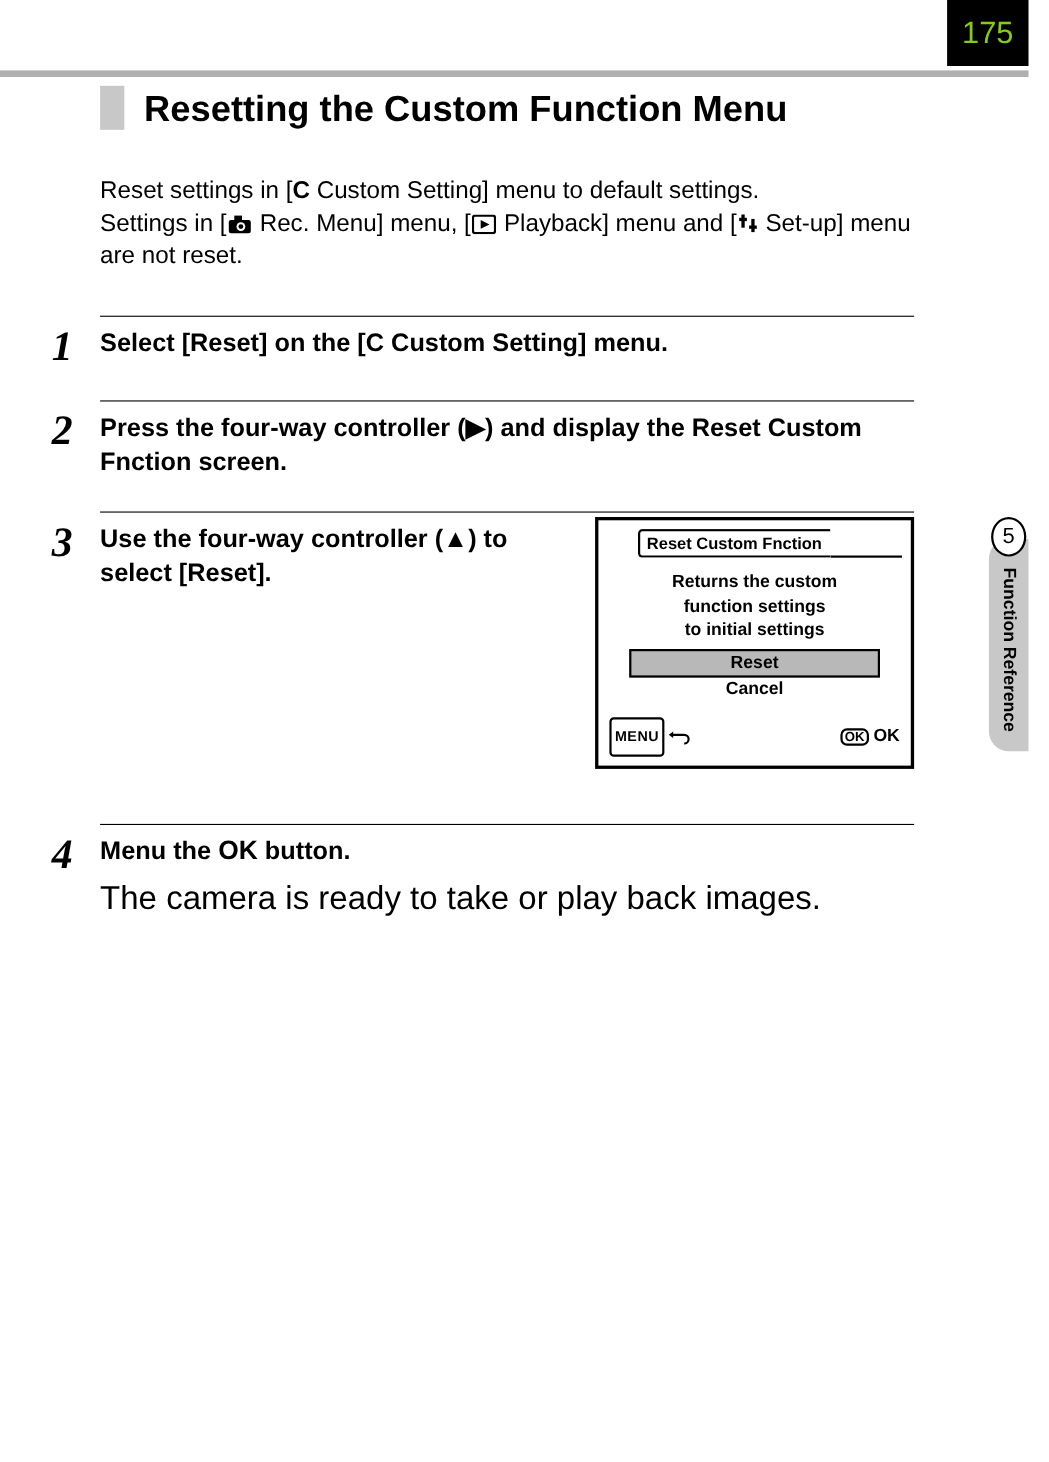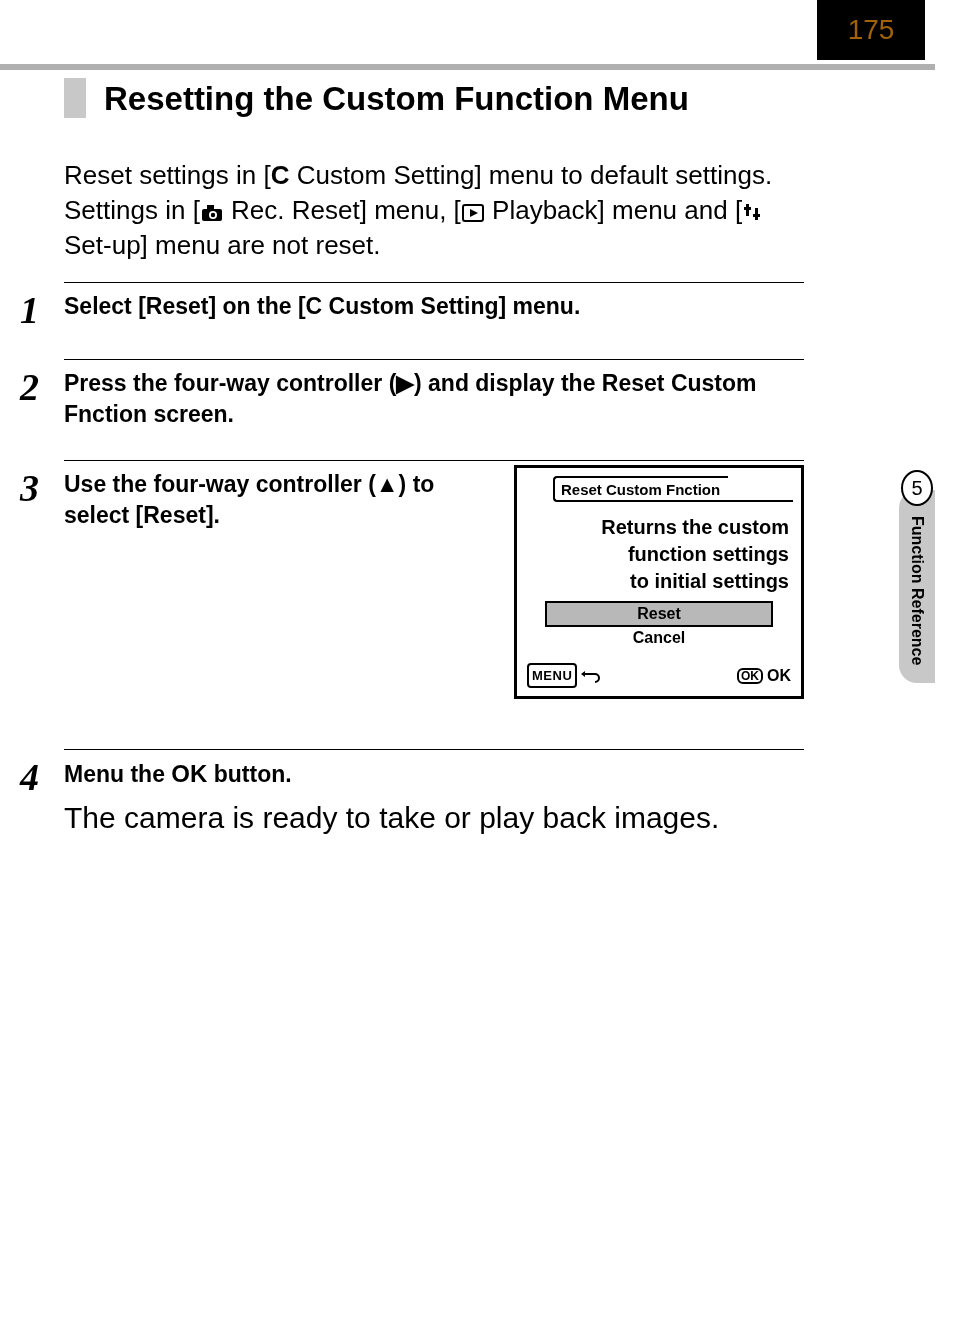--- a/index.html
+++ b/index.html
@@ -11,63 +11,63 @@
     font-family: Arial, Helvetica, sans-serif;
     background: #fff;
     width: 954px;
     height: 1329px;
     position: relative;
     color: #000;
   }
   .page-number-box {
     position: absolute;
     top: 0;
-    right: 29px;
-    width: 108px;
+    right: 19px;
+    width: 74px;
     height: 60px;
     background: #000;
-    color: #a16207;
+    color: #84cc16;
     font-size: 28px;
     display: flex;
     align-items: center;
     justify-content: center;
   }
   .gray-rule {
     position: absolute;
     top: 64px;
     left: 0;
     right: 19px;
     height: 6px;
     background: #b0b0b0;
   }
   .main {
     position: absolute;
     top: 78px;
-    left: 64px;
+    left: 91px;
     width: 740px;
   }
   .heading-row {
     display: flex;
     align-items: stretch;
     margin-bottom: 40px;
   }
   .heading-bar {
     width: 22px;
     background: #c8c8c8;
     margin-right: 18px;
   }
   .heading-text {
     font-size: 33px;
     font-weight: bold;
     padding-top: 2px;
   }
   .intro {
-    font-size: 26px;
+    font-size: 22px;
     line-height: 1.35;
-    margin-bottom: 19px;
+    margin-bottom: 40px;
   }
   .step {
     border-top: 1.5px solid #000;
     padding-top: 8px;
     margin-bottom: 30px;
     display: flex;
     align-items: flex-start;
   }
   .step-num {
     font-family: Georgia, 'Times New Roman', serif;
@@ -133,22 +133,22 @@
   .tab-right::before {
     content: "";
     position: absolute;
     top: 0;
     bottom: 0;
     left: 0;
     width: 3px;
     background: transparent;
   }
   .screen-msg {
-    text-align: right;
-    font-size: 20px;
+    text-align: center;
+    font-size: 16px;
     font-weight: bold;
     line-height: 1.35;
     padding: 0 12px;
   }
   .screen-options {
     margin-top: 6px;
     padding: 0 30px;
   }
   .screen-opt {
     text-align: center;
@@ -168,21 +168,21 @@
     padding: 8px 10px 8px 10px;
     margin-top: 6px;
   }
   .menu-badge {
     border: 2px solid #000;
     border-radius: 4px;
     font-size: 13px;
     font-weight: bold;
     padding: 0 3px;
     letter-spacing: 0.5px;
-    height: 25px;
+    height: 36px;
     display: inline-flex;
     align-items: center;
   }
   .footer-left {
     display: flex;
     align-items: center;
     gap: 4px;
   }
   .footer-right {
     display: flex;
@@ -273,21 +273,21 @@
     <div class="heading-text">Resetting the Custom Function Menu</div>
   </div>
 
   <div class="intro">
     <span>Reset settings in [</span><span class="c-inline">C</span><span> Custom Setting] menu to default settings.</span><br>
     <span>Settings in [</span><svg class="inline-icon" width="22" height="18" viewBox="0 0 22 18">
         <rect x="1" y="5" width="20" height="12" rx="2" fill="#000"></rect>
         <rect x="6" y="1" width="7" height="5" fill="#000"></rect>
         <circle cx="12" cy="11" r="4" fill="#fff"></circle>
         <circle cx="12" cy="11" r="2.2" fill="#000"></circle>
-      </svg><span> Rec. Reset] menu, [</span><svg class="inline-icon" width="22" height="18" viewBox="0 0 22 18">
+      </svg><span> Rec. Menu] menu, [</span><svg class="inline-icon" width="22" height="18" viewBox="0 0 22 18">
         <rect x="1" y="1" width="20" height="16" rx="2" fill="none" stroke="#000" stroke-width="2"></rect>
         <polygon points="8,5 16,9 8,13" fill="#000"></polygon>
       </svg><span> Playback] menu and [</span><svg class="inline-icon" width="18" height="20" viewBox="0 0 18 20">
         <rect x="3" y="2" width="3" height="12" fill="#000"></rect>
         <rect x="1" y="5" width="7" height="3" fill="#000"></rect>
         <rect x="12" y="6" width="3" height="12" fill="#000"></rect>
         <rect x="10" y="12" width="7" height="3" fill="#000"></rect>
       </svg><span> Set-up] menu are not reset.</span>
   </div>
 

